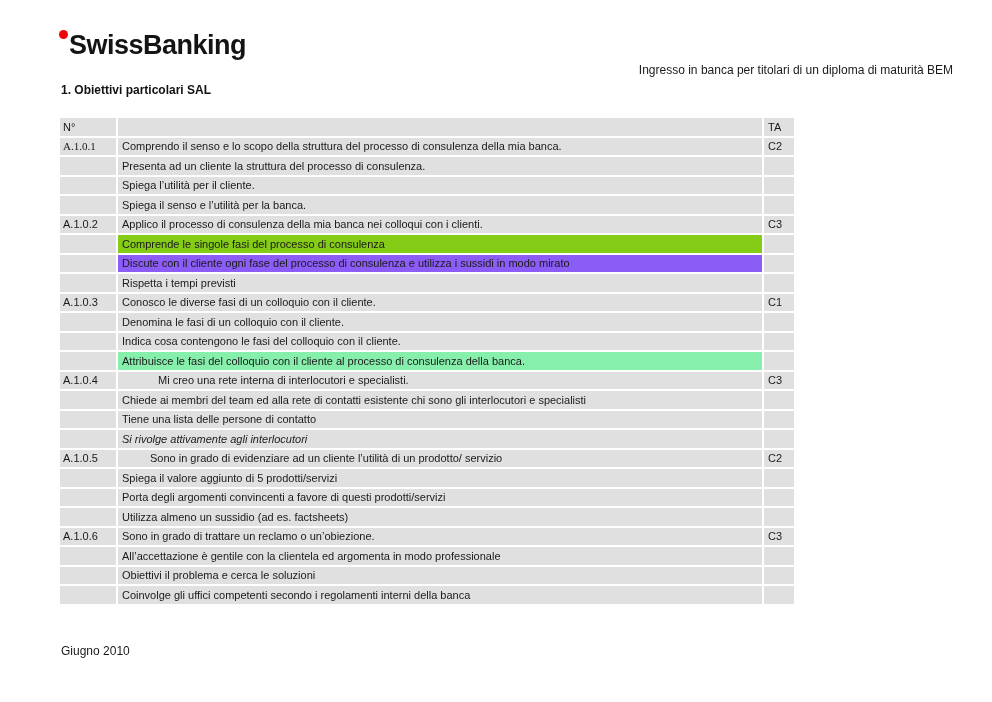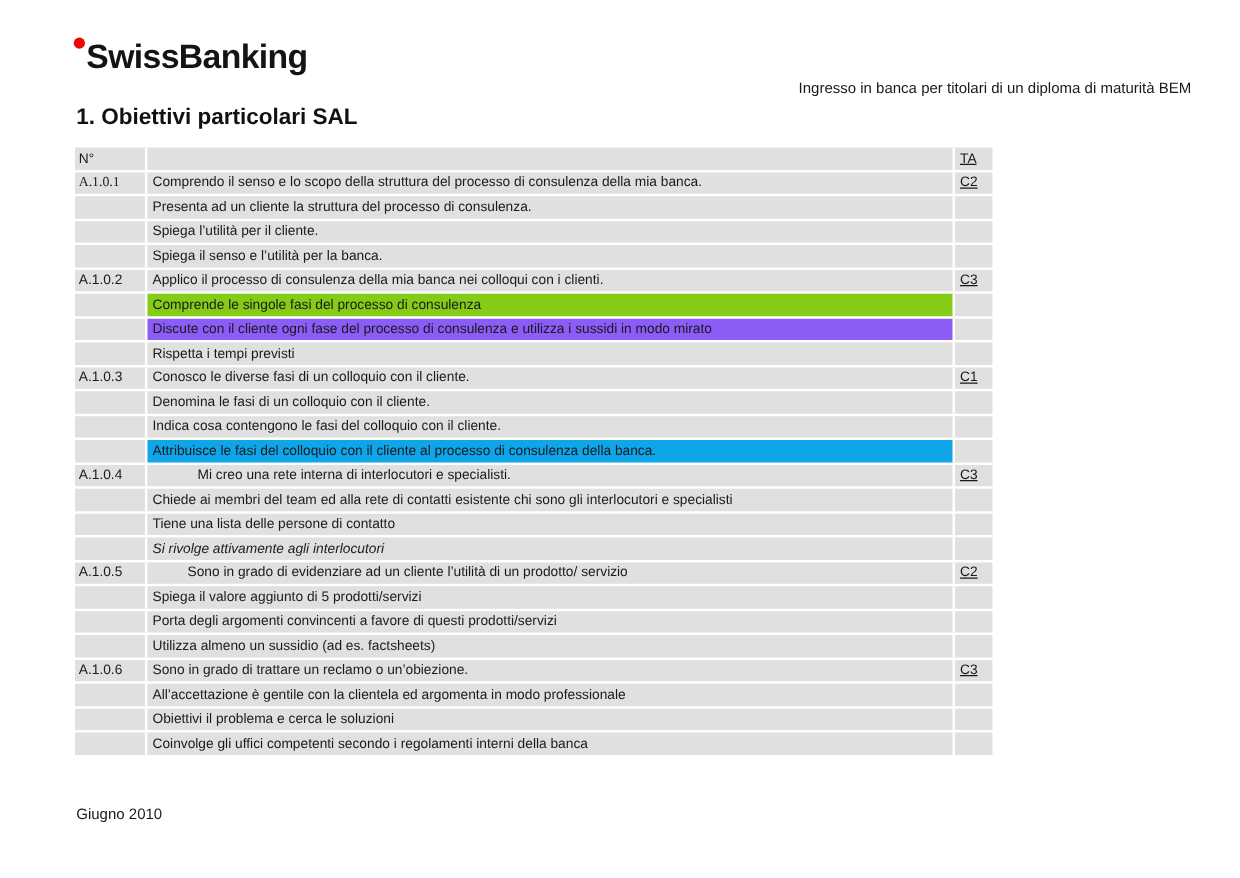--- a/index.html
+++ b/index.html
@@ -24,21 +24,21 @@
 
   
   .header-right {
     position: absolute; top: 63px; right: 39px;
     font-size: 12px; color: #1a1a1a;
   }
 
   
   .title {
     position: absolute; left: 61px; top: 83px;
-    font-size: 18px; font-weight: bold; color: #111;
+    font-size: 12px; font-weight: bold; color: #111;
   }
 
   
   .obj-table {
     position: absolute; left: 60px; top: 116px;
     width: 734px;
     border-collapse: separate; border-spacing: 0 2px;
     table-layout: fixed;
     font-size: 11px;
   }
@@ -46,21 +46,21 @@
     height: 17.5px;
     padding: 0 0 0 4px;
     text-align: left; vertical-align: middle;
     font-weight: normal;
     white-space: nowrap; overflow: hidden;
     box-sizing: border-box;
     color: #1a1a1a;
   }
   .col-num  { width: 58px;  border-right: 2px solid #ffffff; padding-left: 3px !important; }
   .col-desc { width: 646px; border-right: 2px solid #ffffff; }
-  .col-ta   { width: 30px; text-decoration: underline; }
+  .col-ta   { width: 30px; }
 
   
   .footer {
     position: absolute; left: 61px; top: 644px;
     font-size: 12px; color: #1a1a1a;
   }
 </style>
 </head>
 <body>
 
@@ -133,21 +133,21 @@
           <td class="col-desc" style="background: rgb(224, 224, 224);">Denomina le fasi di un colloquio con il cliente.</td>
           <td class="col-ta" style="background: rgb(224, 224, 224);"></td>
         </tr>
         <tr>
           <td class="col-num" style="background: rgb(224, 224, 224);"></td>
           <td class="col-desc" style="background: rgb(224, 224, 224);">Indica cosa contengono le fasi del colloquio con il cliente.</td>
           <td class="col-ta" style="background: rgb(224, 224, 224);"></td>
         </tr>
         <tr>
           <td class="col-num" style="background: rgb(224, 224, 224);"></td>
-          <td class="col-desc" style="background: #0ea5e9;">Attribuisce le fasi del colloquio con il cliente al processo di consulenza della banca.</td>
+          <td class="col-desc" style="background: #86efac;">Attribuisce le fasi del colloquio con il cliente al processo di consulenza della banca.</td>
           <td class="col-ta" style="background: rgb(224, 224, 224);"></td>
         </tr>
         <tr>
           <td class="col-num" style="background: rgb(224, 224, 224);">A.1.0.4</td>
           <td class="col-desc" style="background: rgb(224, 224, 224); padding-left: 40px;">Mi creo una rete interna di interlocutori e specialisti.</td>
           <td class="col-ta" style="background: rgb(224, 224, 224);">C3</td>
         </tr>
         <tr>
           <td class="col-num" style="background: rgb(224, 224, 224);"></td>
           <td class="col-desc" style="background: rgb(224, 224, 224);">Chiede ai membri del team ed alla rete di contatti esistente chi sono gli interlocutori e specialisti</td>

